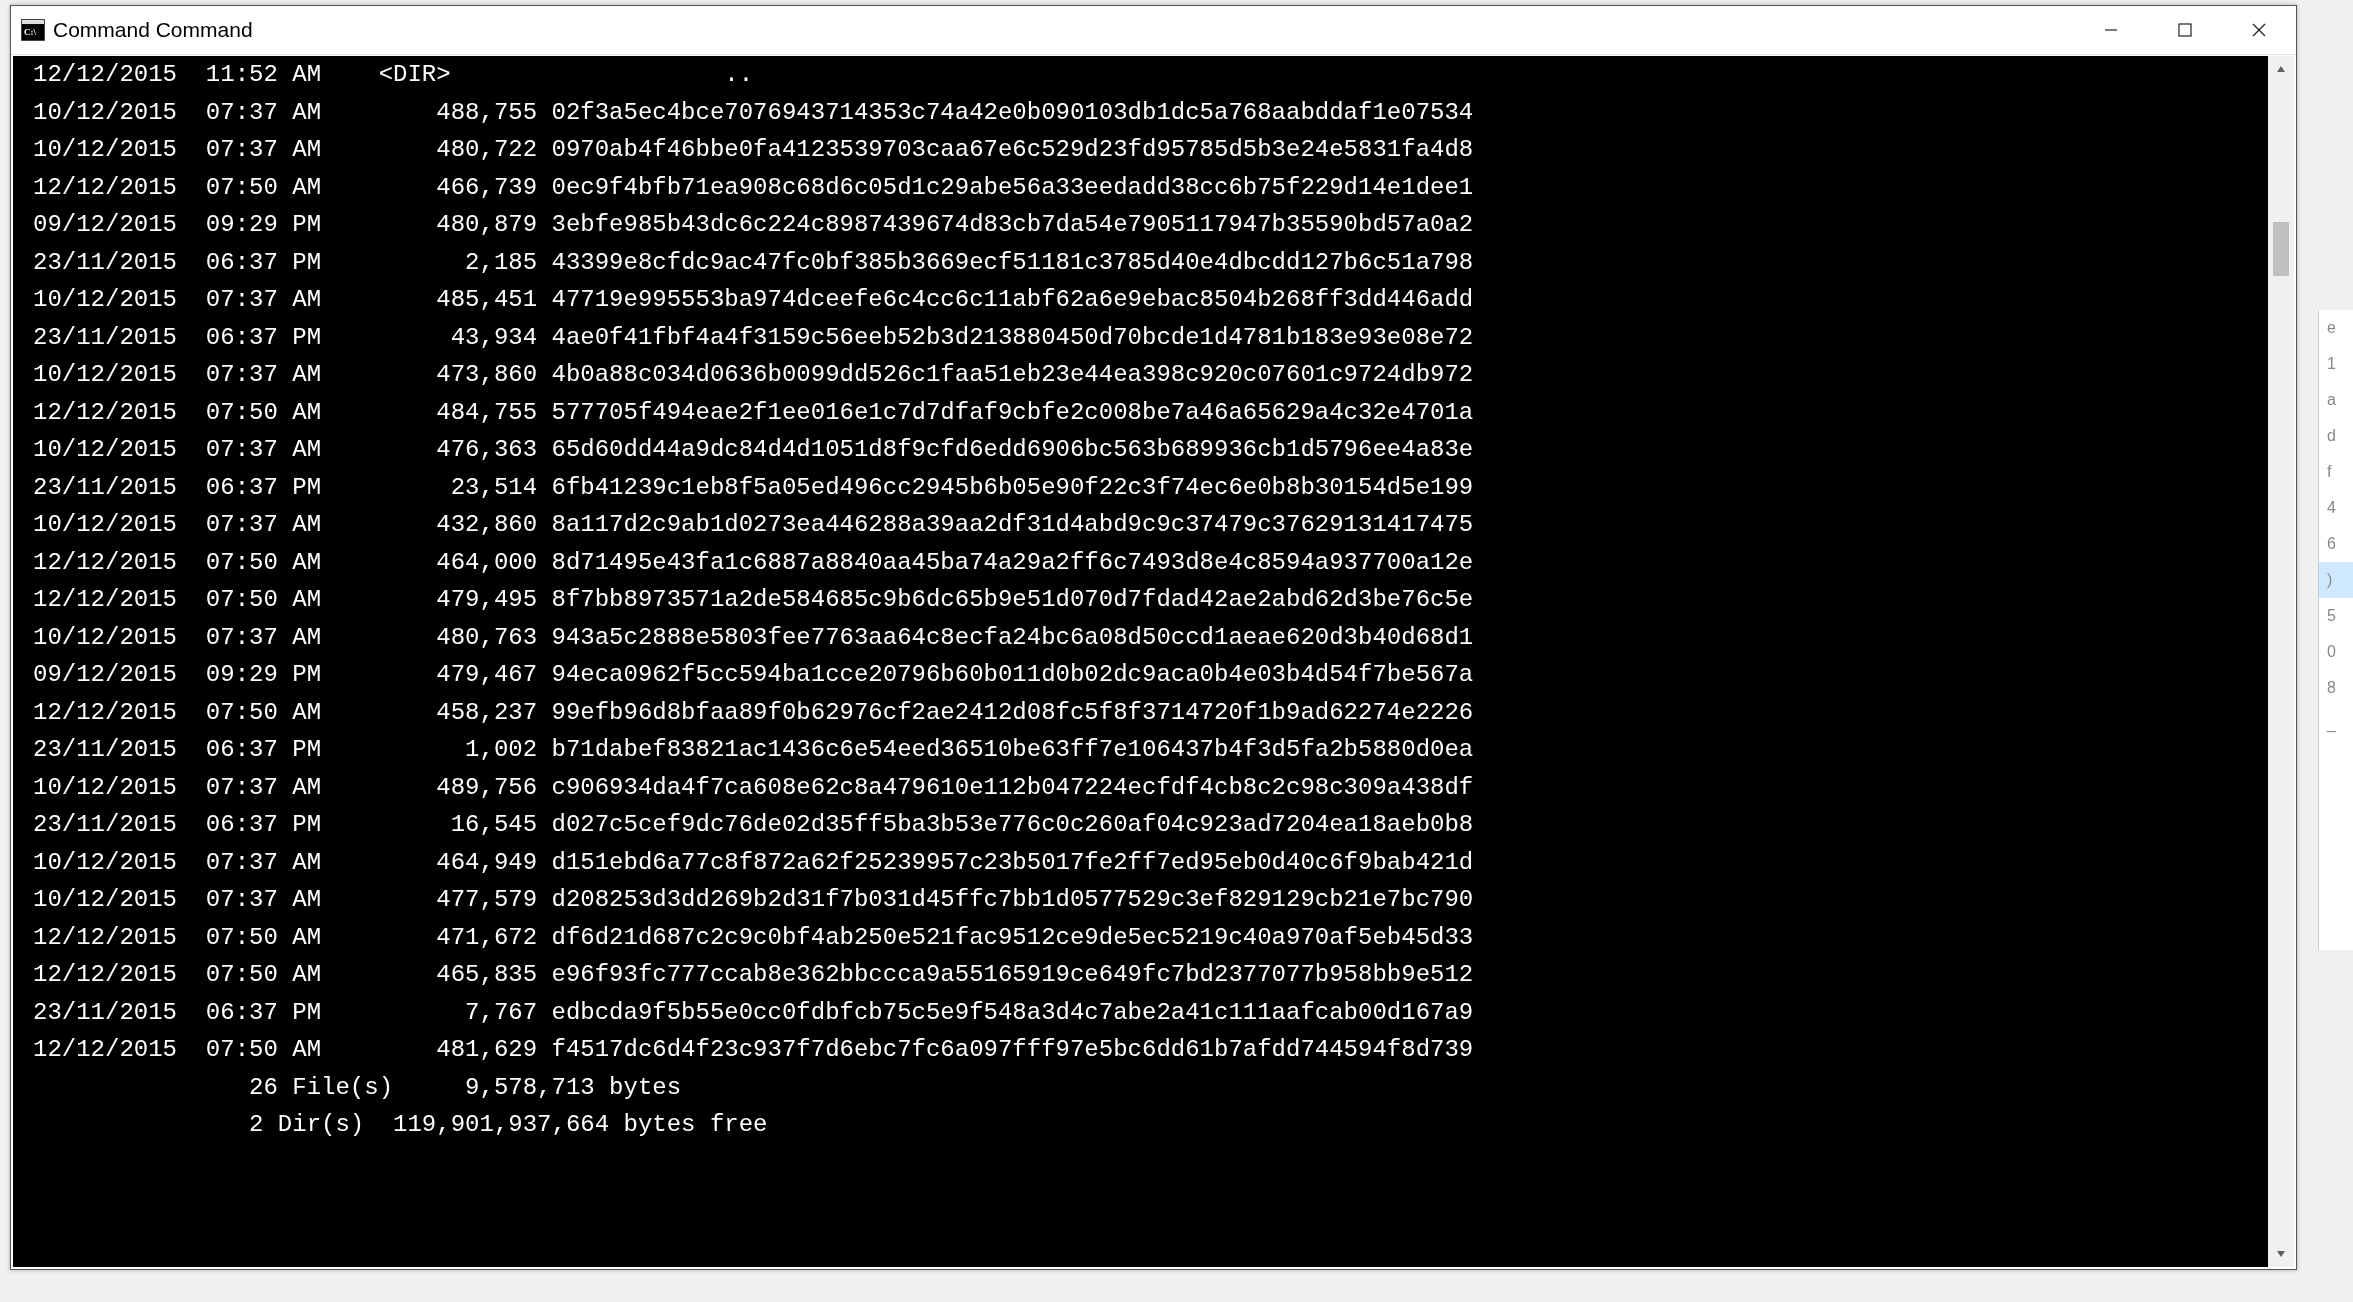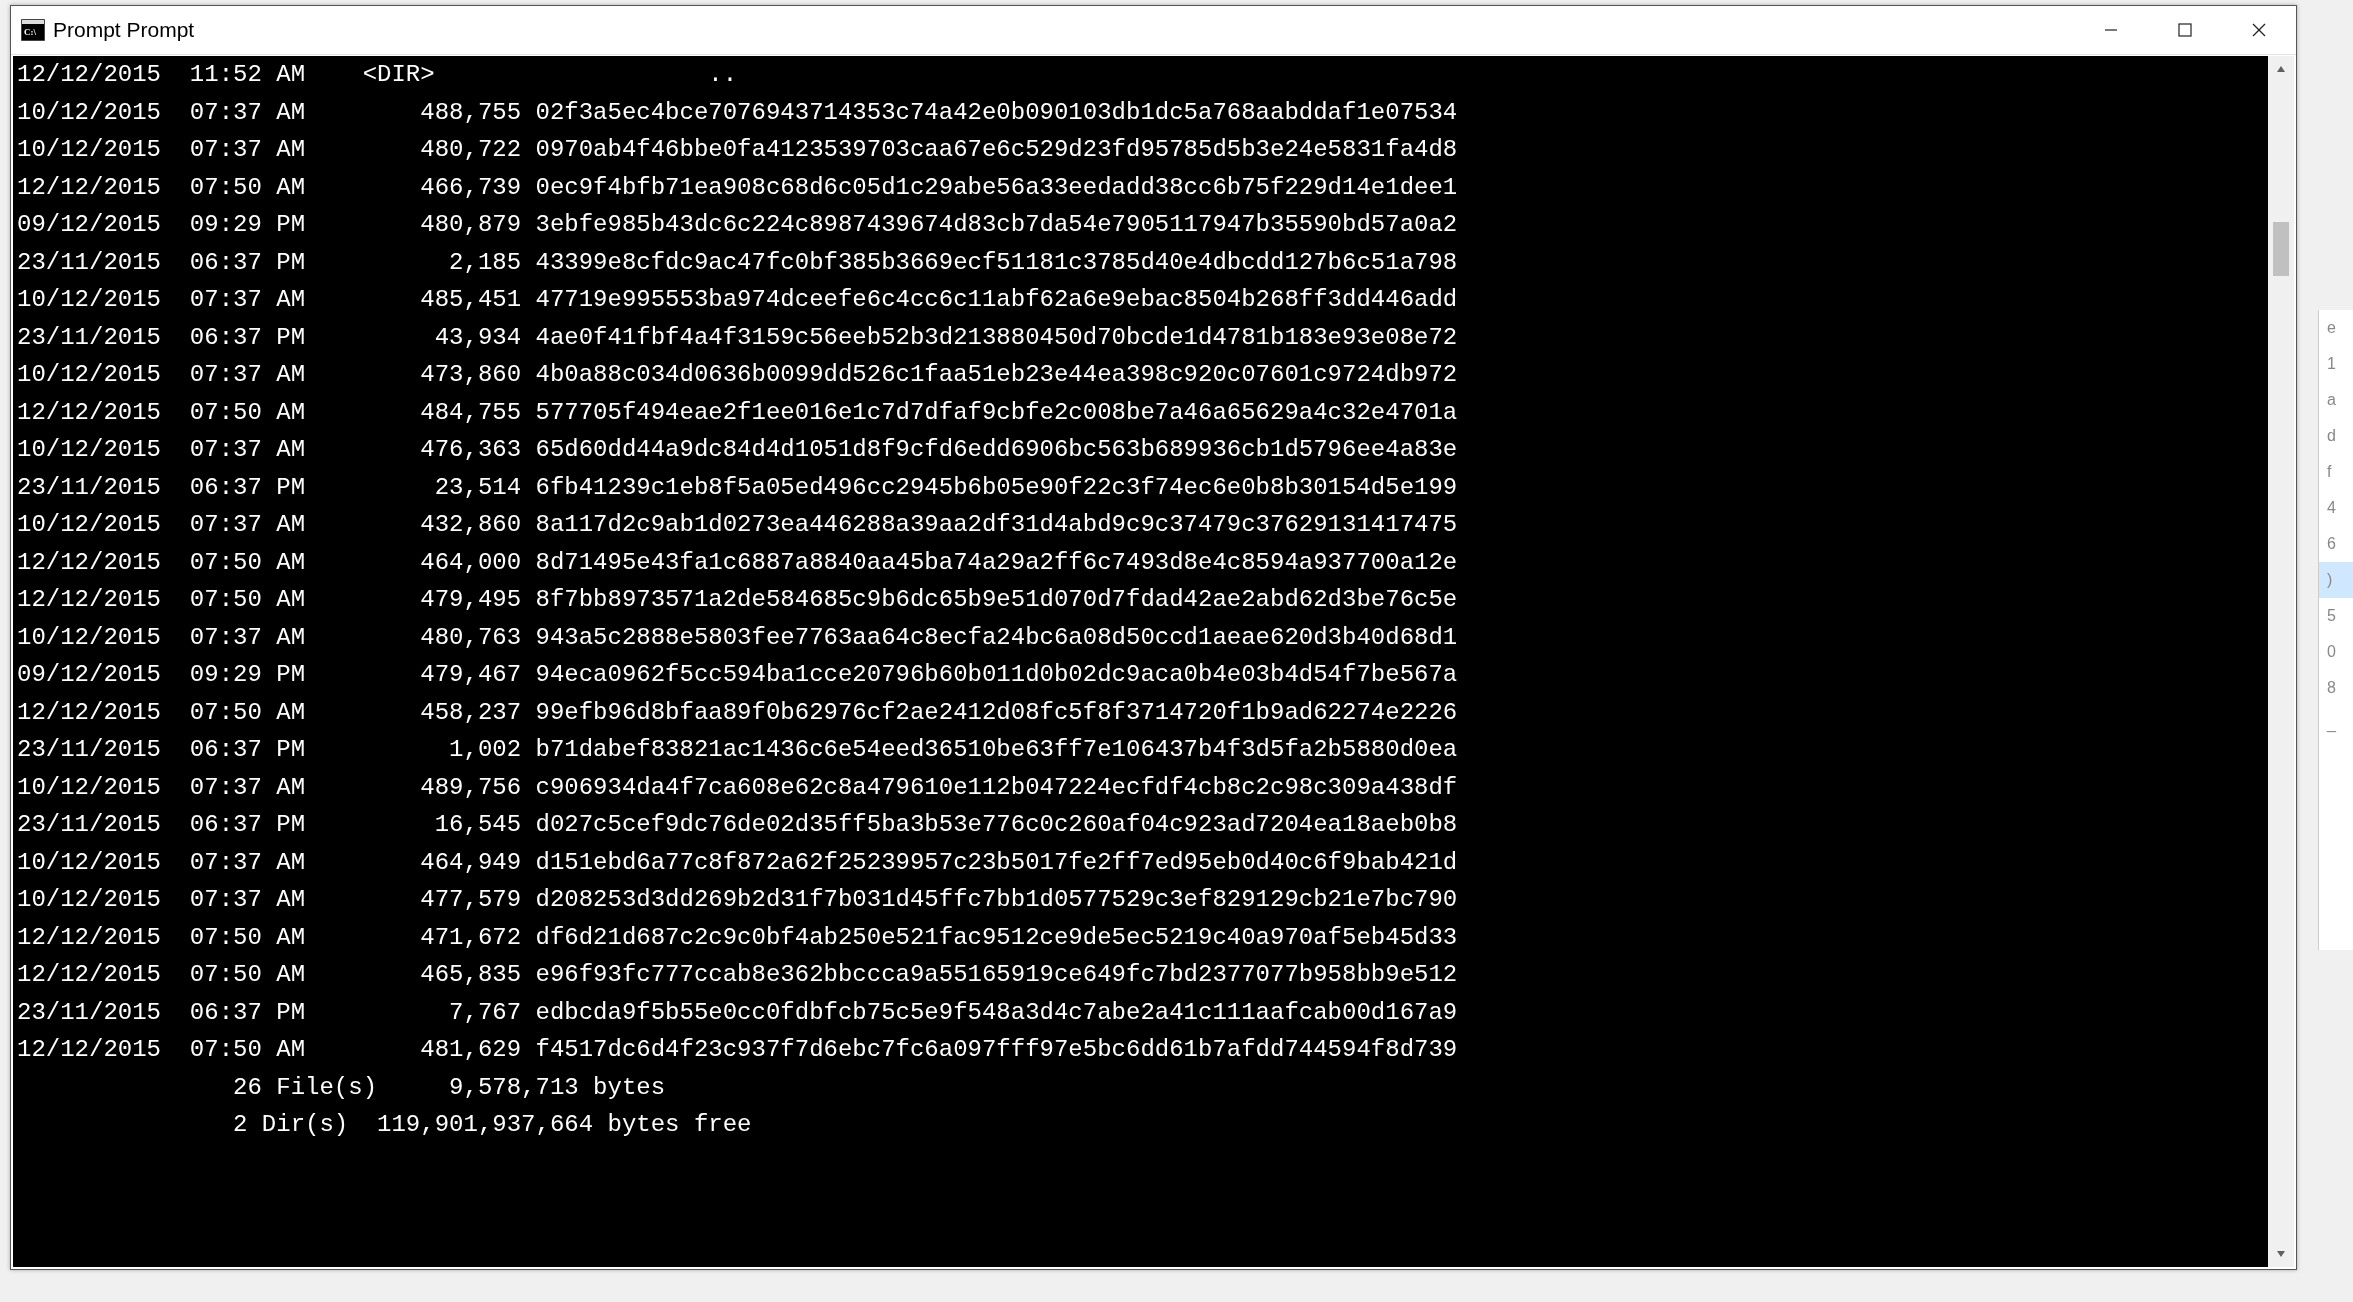--- a/index.html
+++ b/index.html
@@ -6,21 +6,21 @@
   .viewport{width:2353px;height:1302px;position:relative;background:#f0f0f0;overflow:hidden;}
   .window{position:absolute;left:10px;top:5px;width:2285px;height:1263px;background:#fff;border:1px solid #555;box-shadow:0 0 4px rgba(0,0,0,.3);}
   .titlebar{height:48px;background:#fff;display:flex;align-items:center;border-bottom:1px solid #e1e1e1;user-select:none;}
   .app-icon{width:24px;height:22px;margin:0 8px 0 10px;display:inline-block;position:relative;}
   .app-icon svg{width:24px;height:22px;}
   .title-text{font-size:21px;line-height:48px;color:#000;}
   .ctrl{margin-left:auto;display:flex;}
   .ctrl-btn{width:74px;height:48px;display:flex;align-items:center;justify-content:center;}
   .ctrl-btn svg{width:16px;height:16px;stroke:#222;stroke-width:1.2;fill:none;}
   .console-wrap{position:absolute;left:2px;top:50px;right:2px;bottom:2px;background:#000;}
-  .console{white-space:pre;font-family:Consolas,"Courier New",monospace;font-size:24px;line-height:37.5px;color:#fff;overflow:hidden;height:100%;padding-left:4px;}
+  .console{white-space:pre;font-family:Consolas,"Courier New",monospace;font-size:24px;line-height:37.5px;color:#fff;overflow:hidden;height:100%;padding-left:20px;}
   .vscroll{position:absolute;right:0;top:0;width:26px;height:100%;background:#f0f0f0;display:flex;flex-direction:column;}
   .vscroll-arrow{height:26px;width:26px;display:flex;align-items:center;justify-content:center;}
   .vscroll-arrow svg{width:10px;height:10px;fill:#606060;}
   .vscroll-thumb{width:16px;margin:0 5px;height:54px;background:#c0c0c0;margin-top:140px;}
   .vscroll-track{flex:1;position:relative;}
   
   .ghost{position:absolute;right:0;top:310px;width:34px;height:640px;background:#fff;border-left:1px solid #ccc;}
   .ghost-row{height:36px;color:#888;font-size:16px;padding-left:8px;line-height:36px;font-family:sans-serif;overflow:hidden;}
   .ghost-row.sel{background:#cfe8ff;}
 </style>
@@ -47,21 +47,21 @@
   <div class="window">
 
     <div class="titlebar">
       <span class="app-icon">
         <svg viewBox="0 0 24 22">
           <rect x="0" y="0" width="24" height="22" fill="#000" stroke="#888" stroke-width="1"></rect>
           <rect x="1" y="1" width="22" height="4" fill="#ddd"></rect>
           <text x="3" y="16" font-family="Consolas" font-size="9" fill="#fff" font-weight="bold">C:\</text>
         </svg>
       </span>
-      <span class="title-text">Prompt Prompt</span>
+      <span class="title-text">Command Command</span>
       <div class="ctrl">
         <div class="ctrl-btn">
           <svg viewBox="0 0 16 16">
               <line x1="2" y1="8" x2="14" y2="8"></line>
             </svg>
         </div>
         <div class="ctrl-btn">
           <svg viewBox="0 0 16 16">
               <rect x="2" y="2" width="12" height="12"></rect>
             </svg>

